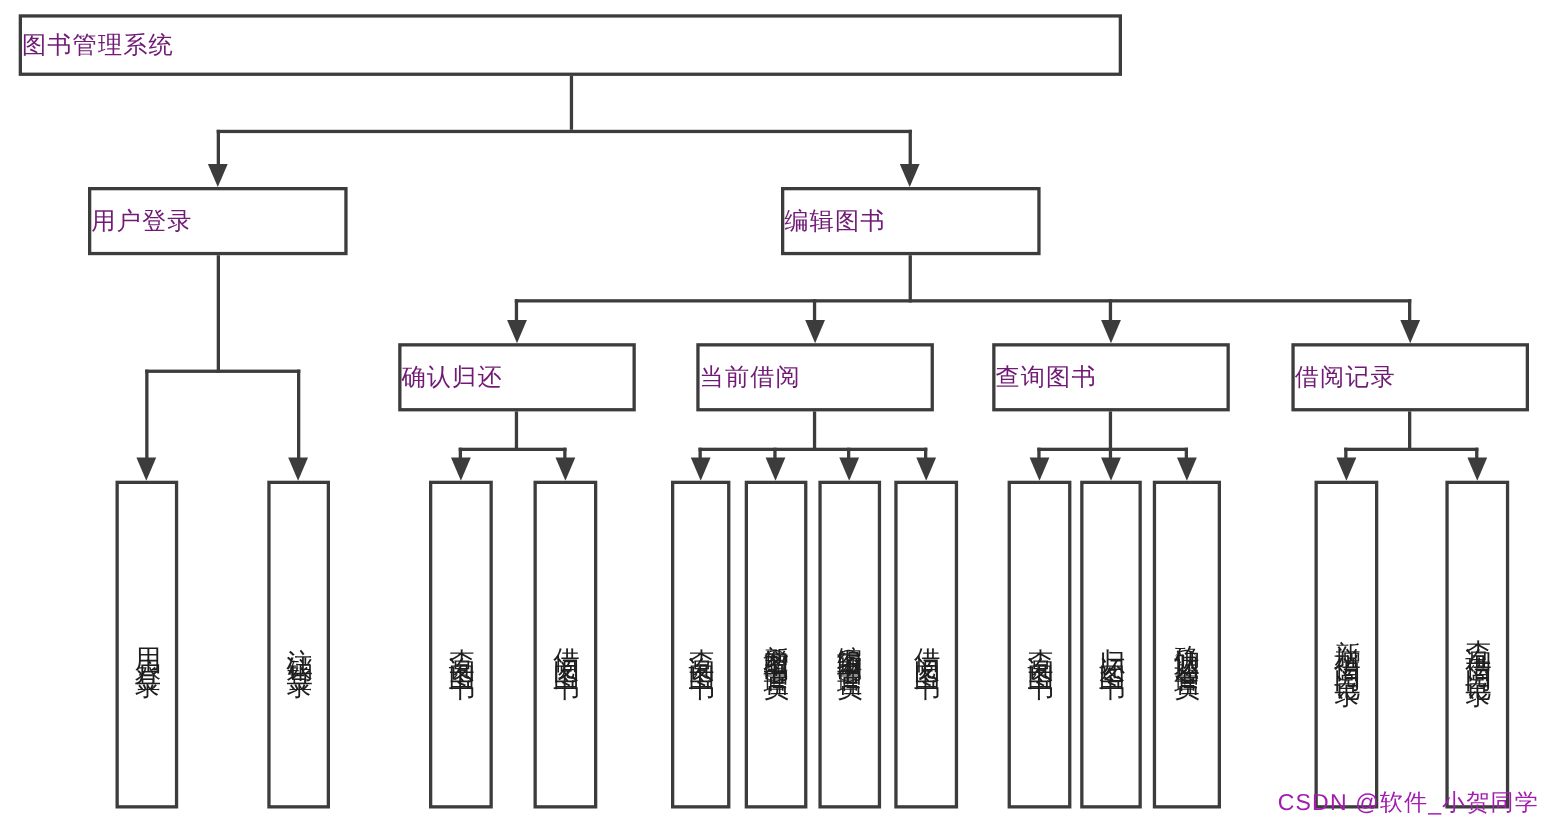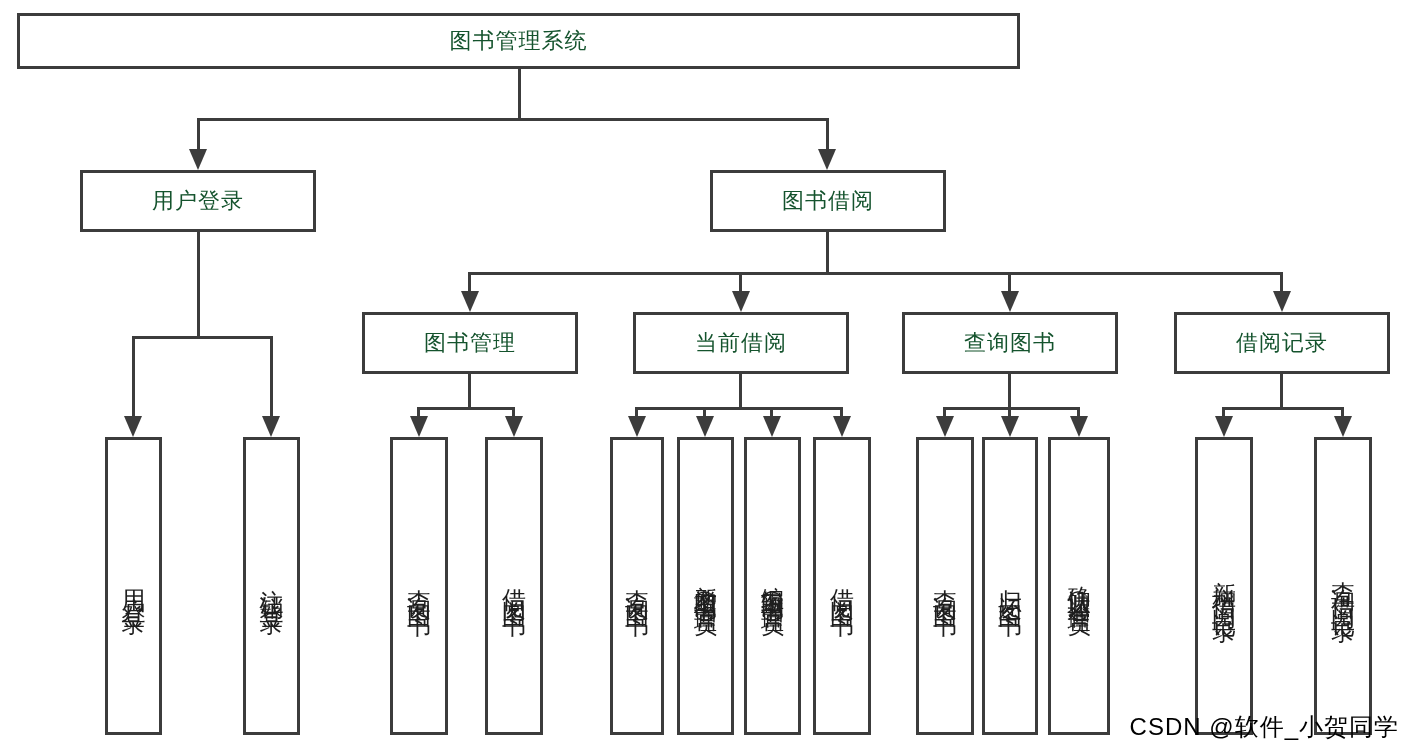--- a/index.html
+++ b/index.html
@@ -3,22 +3,22 @@
 <meta charset="utf-8">
 <style>
   html,body { margin:0; padding:0; background:#ffffff; }
   .canvas {
     position:relative; width:1405px; height:747px; background:#ffffff;
     font-family:"Liberation Sans", sans-serif; color:#222222; overflow:hidden;
   }
   .box {
     position:absolute; box-sizing:border-box;
     border:3px solid #3c3c3c; background:#ffffff;
-    display:flex; align-items:center; justify-content:center;
-    font-size:22px; letter-spacing:1px; color:#14532d;
+    display:flex; align-items:center; justify-content:flex-start;
+    font-size:22px; letter-spacing:1px; color:#701a75;
   }
   .vbox {
     position:absolute; box-sizing:border-box;
     border:3px solid #3c3c3c; background:#ffffff;
     display:flex; align-items:center; justify-content:center;
     height:298px; top:437px;
   }
   .vtext {
     writing-mode:vertical-rl; text-orientation:mixed;
     font-size:24px; letter-spacing:8px; line-height:1;
@@ -27,21 +27,21 @@
   .vtext.tight { font-size:23px; letter-spacing:4px; }
   .lh { position:absolute; height:3px; background:#3c3c3c; }
   .lv { position:absolute; width:3px;  background:#3c3c3c; }
   .arr {
     position:absolute; width:0; height:0;
     border-left:9px solid transparent; border-right:9px solid transparent;
     border-top:21px solid #3c3c3c;
   }
   .watermark {
     position:absolute; right:6px; bottom:4px;
-    font-size:24px; color:#000000; letter-spacing:1px; z-index:6;
+    font-size:21px; color:#a21caf; letter-spacing:1px; z-index:6;
     font-family:"Liberation Sans", sans-serif;
   }
 </style>
 </head>
 <body>
 
 <div class="canvas">
 
   <div class="box" style="left:17px; top:13px; width:1003px; height:56px;">
     <span>图书管理系统</span>
@@ -51,21 +51,21 @@
   <div class="lh" style="left:197px; top:118px; width:632px;"></div>
   <div class="lv" style="left:197px; top:118px; height:36px;"></div>
   <div class="arr" style="left:189px; top:149px;"></div>
   <div class="lv" style="left:826px; top:118px; height:36px;"></div>
   <div class="arr" style="left:818px; top:149px;"></div>
 
   <div class="box" style="left:80px; top:170px; width:236px; height:62px;">
     <span>用户登录</span>
   </div>
   <div class="box" style="left:710px; top:170px; width:236px; height:62px;">
-    <span>图书借阅</span>
+    <span>编辑图书</span>
   </div>
 
   <div class="lv" style="left:197px; top:232px; height:107px;"></div>
   <div class="lh" style="left:132px; top:336px; width:141px;"></div>
   <div class="lv" style="left:132px; top:336px; height:84px;"></div>
   <div class="arr" style="left:124px; top:416px;"></div>
   <div class="lv" style="left:270px; top:336px; height:84px;"></div>
   <div class="arr" style="left:262px; top:416px;"></div>
 
   <div class="lv" style="left:826px; top:232px; height:43px;"></div>
@@ -73,21 +73,21 @@
   <div class="lv" style="left:468px;  top:272px; height:24px;"></div>
   <div class="arr" style="left:461px;  top:291px;"></div>
   <div class="lv" style="left:739px;  top:272px; height:24px;"></div>
   <div class="arr" style="left:732px;  top:291px;"></div>
   <div class="lv" style="left:1008px; top:272px; height:24px;"></div>
   <div class="arr" style="left:1001px; top:291px;"></div>
   <div class="lv" style="left:1280px; top:272px; height:24px;"></div>
   <div class="arr" style="left:1273px; top:291px;"></div>
 
   <div class="box" style="left:362px; top:312px; width:216px; height:62px;">
-    <span>图书管理</span>
+    <span>确认归还</span>
   </div>
   <div class="box" style="left:633px; top:312px; width:216px; height:62px;">
     <span>当前借阅</span>
   </div>
   <div class="box" style="left:902px; top:312px; width:216px; height:62px;">
     <span>查询图书</span>
   </div>
   <div class="box" style="left:1174px; top:312px; width:216px; height:62px;">
     <span>借阅记录</span>
   </div>

